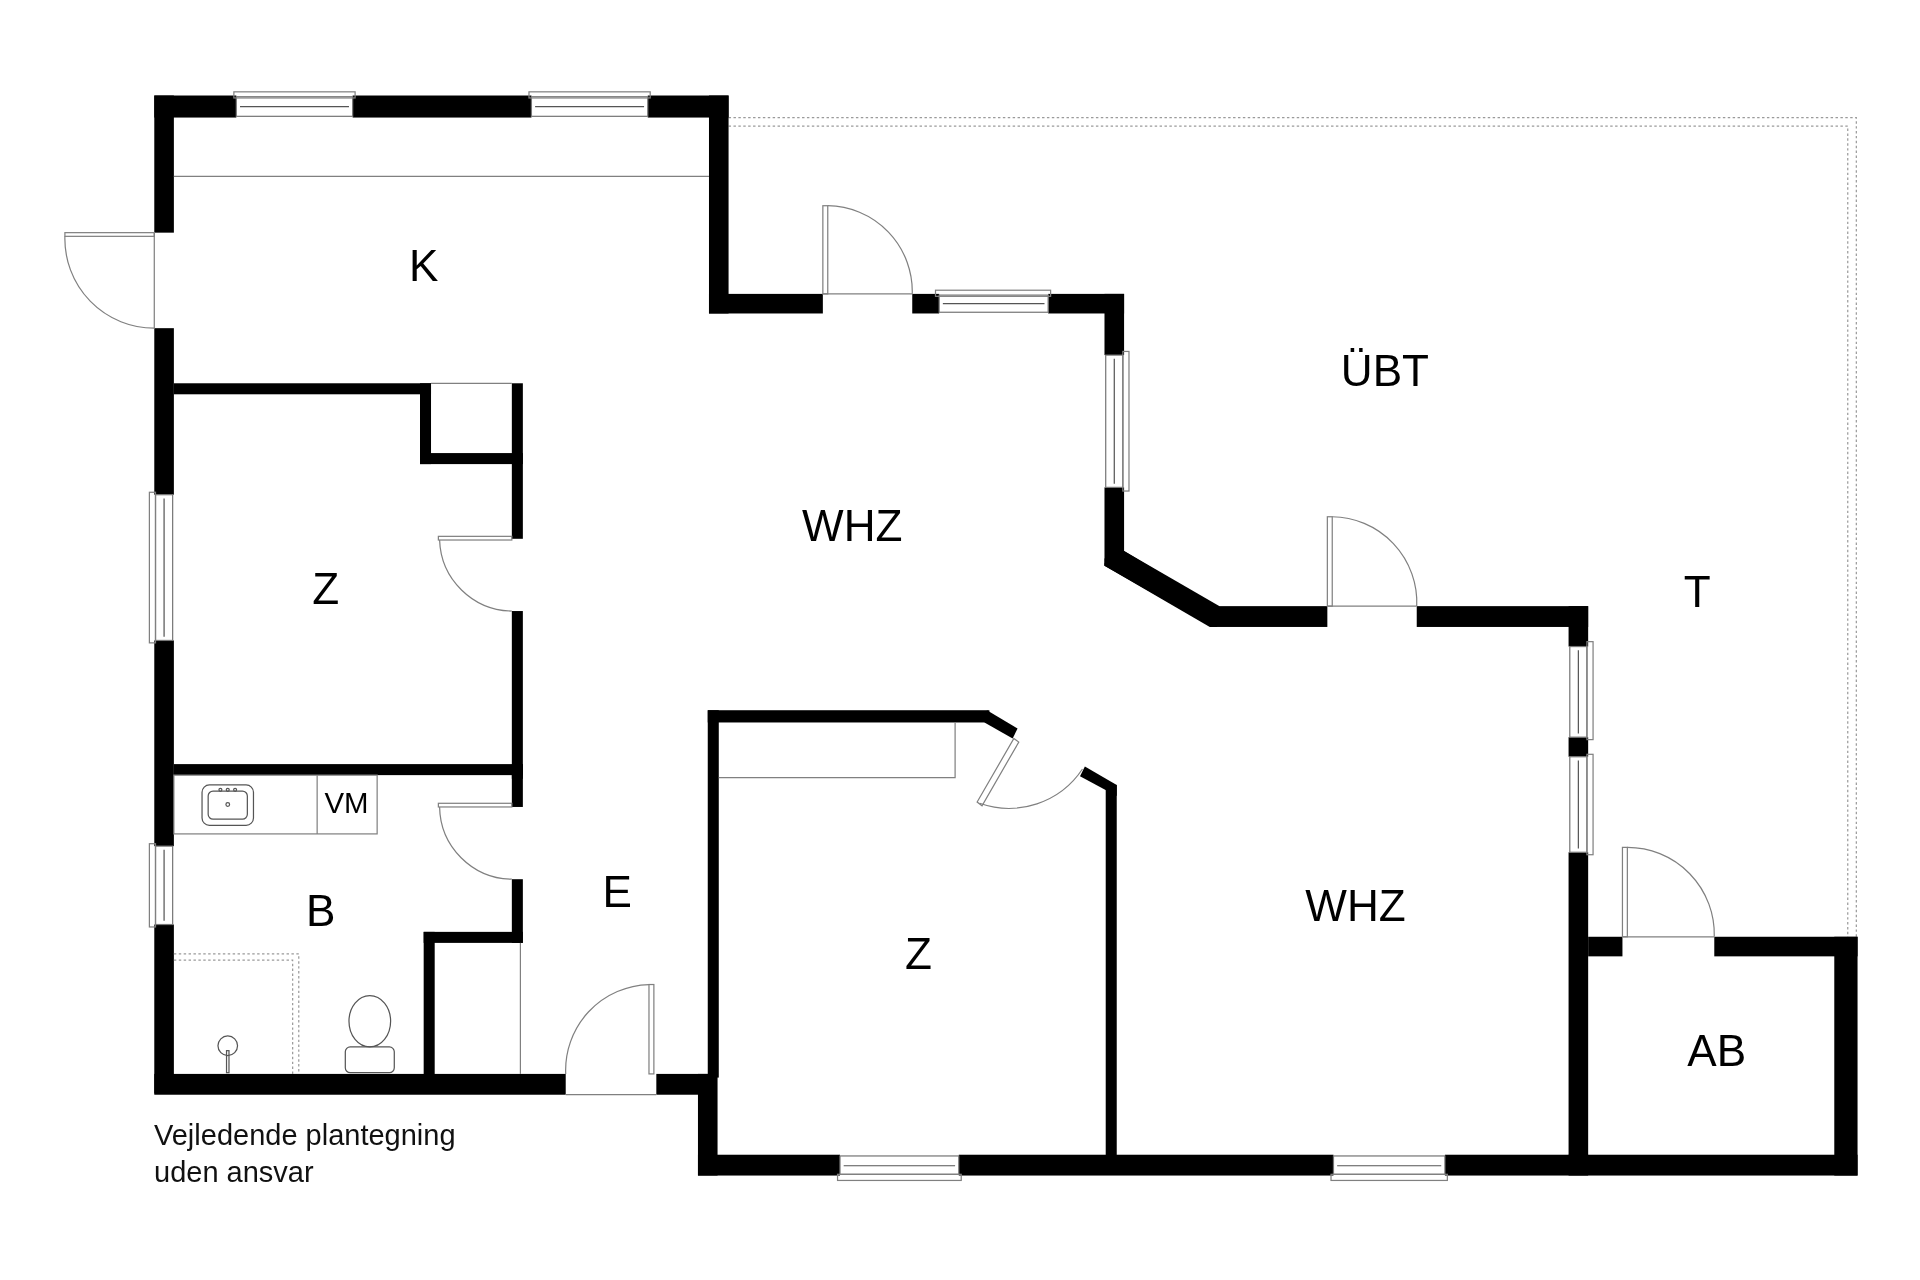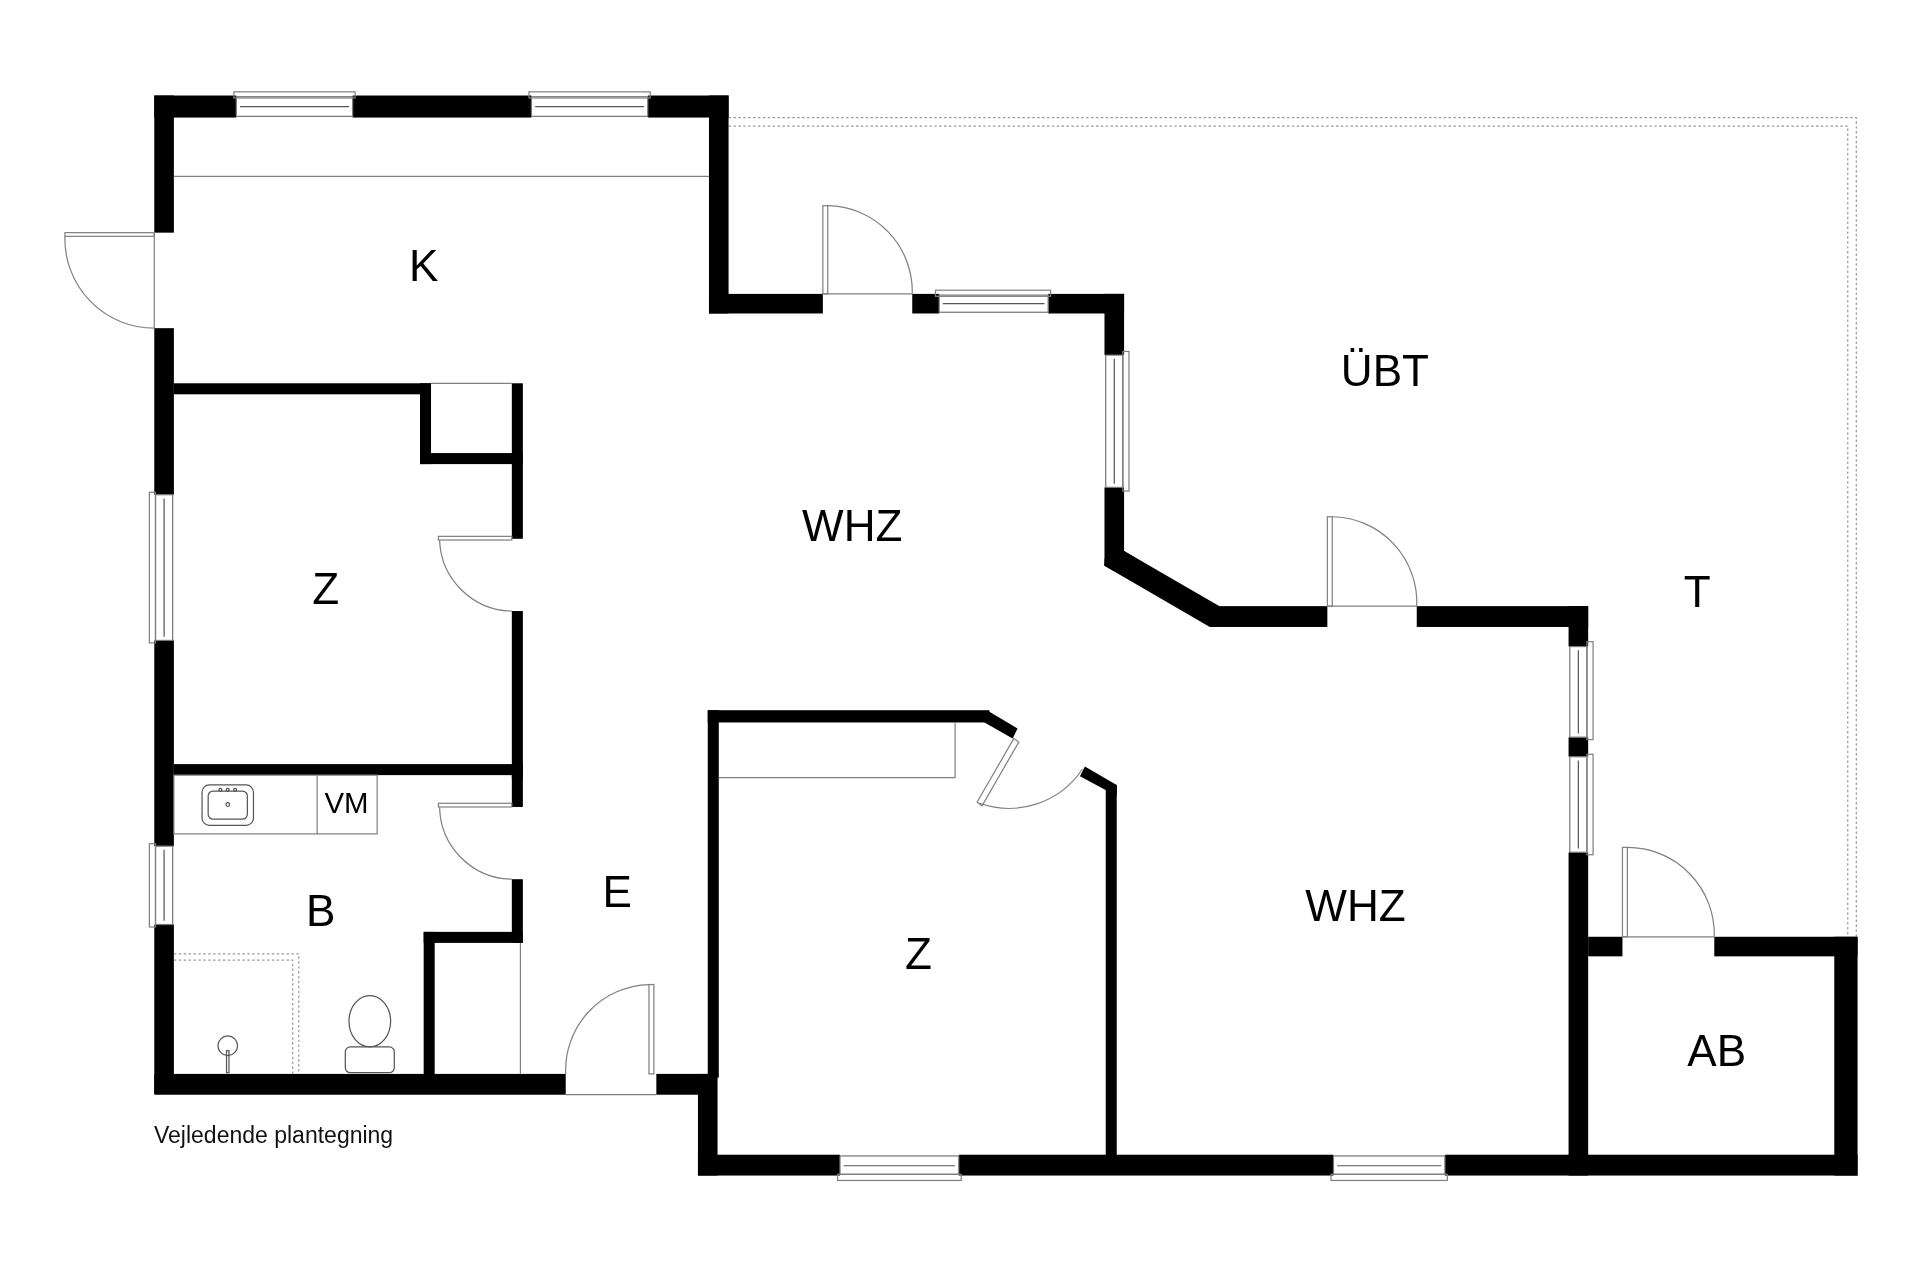--- a/index.html
+++ b/index.html
@@ -5,21 +5,21 @@
   html, body { margin: 0; padding: 0; background: #ffffff; }
   body { width: 1920px; height: 1280px; overflow: hidden; position: relative; }
   #plan { position: absolute; left: 0; top: 0; width: 1920px; height: 1280px; }
   .wall { fill: #000000; }
   .thin { fill: none; stroke: #808080; stroke-width: 1; }
   .thin-dark { fill: none; stroke: #555555; stroke-width: 1; }
   .win { fill: #ffffff; stroke: #777777; stroke-width: 1; }
   .dotted { fill: none; stroke: #9a9a9a; stroke-width: 1; stroke-dasharray: 2 2; }
   .room-label { font-family: "Liberation Sans", sans-serif; font-size: 36px; fill: #000000; text-anchor: middle; dominant-baseline: middle; }
   .small-label { font-family: "Liberation Sans", sans-serif; font-size: 24px; fill: #000000; text-anchor: middle; dominant-baseline: middle; }
-  .disclaimer { position: absolute; left: 154px; top: 1117px; font-family: "Liberation Sans", sans-serif; font-size: 23px; line-height: 37px; color: #111111; }
+  .disclaimer { position: absolute; left: 154px; top: 1117px; font-family: "Liberation Sans", sans-serif; font-size: 29px; line-height: 37px; color: #111111; }
 </style>
 </head>
 <body>
 
 <svg id="plan" viewBox="0 0 1568 1045.3" xmlns="http://www.w3.org/2000/svg" preserveAspectRatio="none">
 
   <g>
     <polyline class="dotted" points="595,96 1516,96 1516,786"></polyline>
     <polyline class="dotted" points="595,103 1509,103 1509,786"></polyline>
   </g>
@@ -229,13 +229,14 @@
     <text class="room-label" x="504" y="731">E</text>
     <text class="room-label" x="750" y="782">Z</text>
     <text class="room-label" x="1107" y="743">WHZ</text>
     <text class="room-label" x="1402" y="861">AB</text>
     <text class="small-label" x="283" y="658">VM</text>
   </g>
 </svg>
 
 <div class="disclaimer">
   <div>Vejledende plantegning</div>
+  <div>uden ansvar</div>
 </div>
 
 </body></html>

